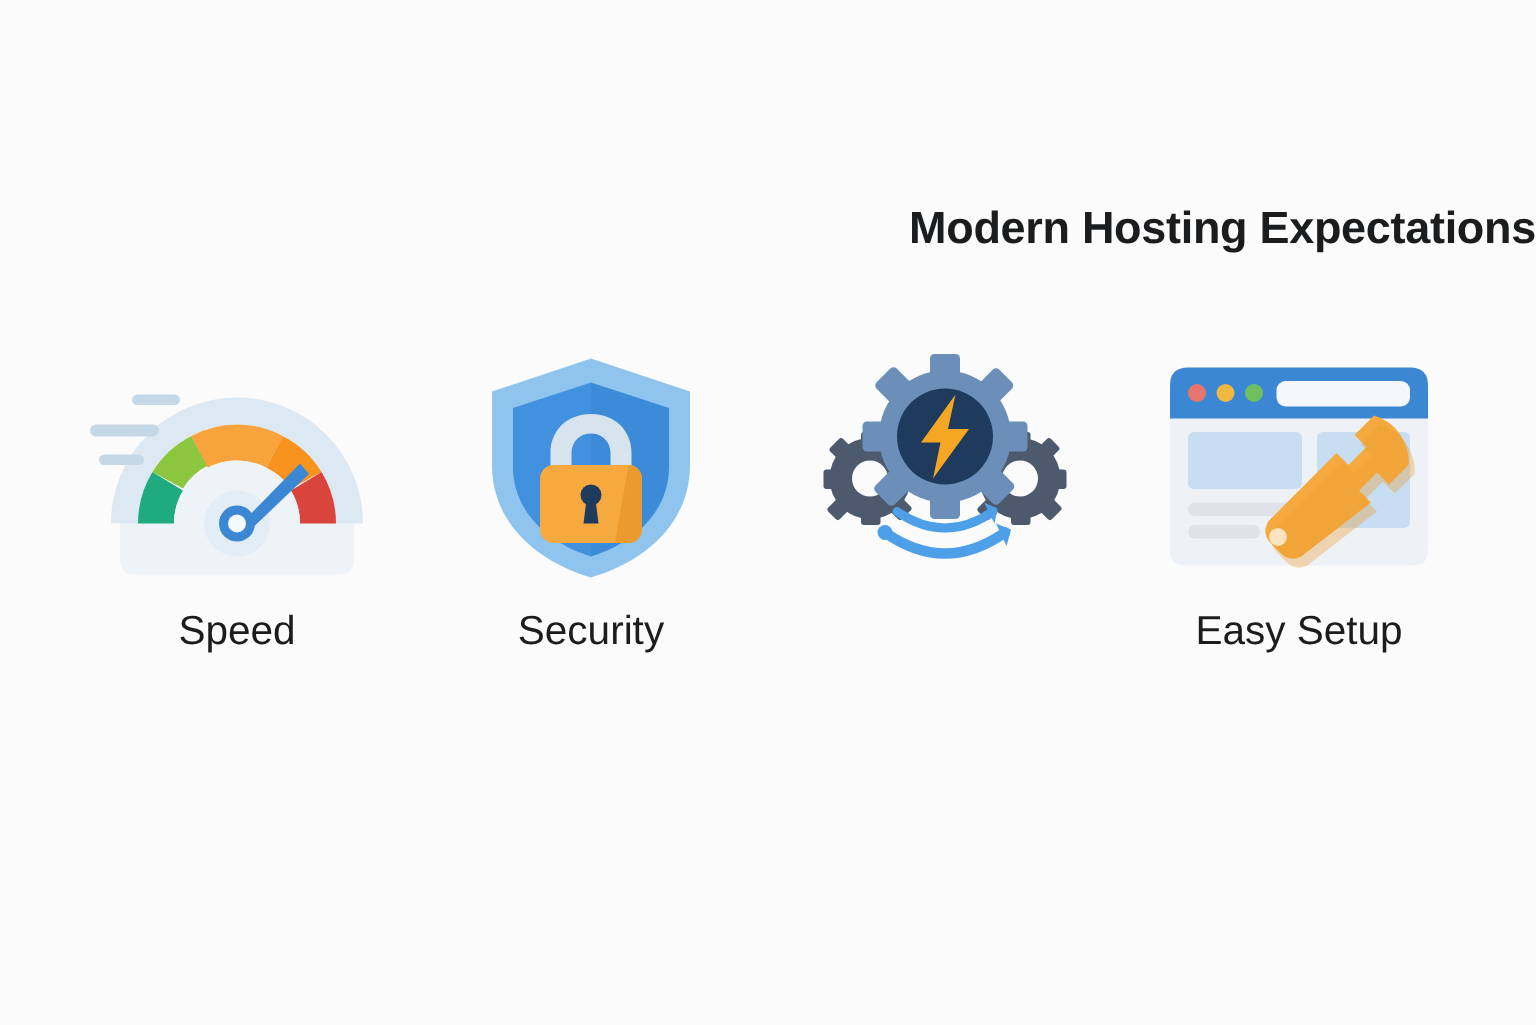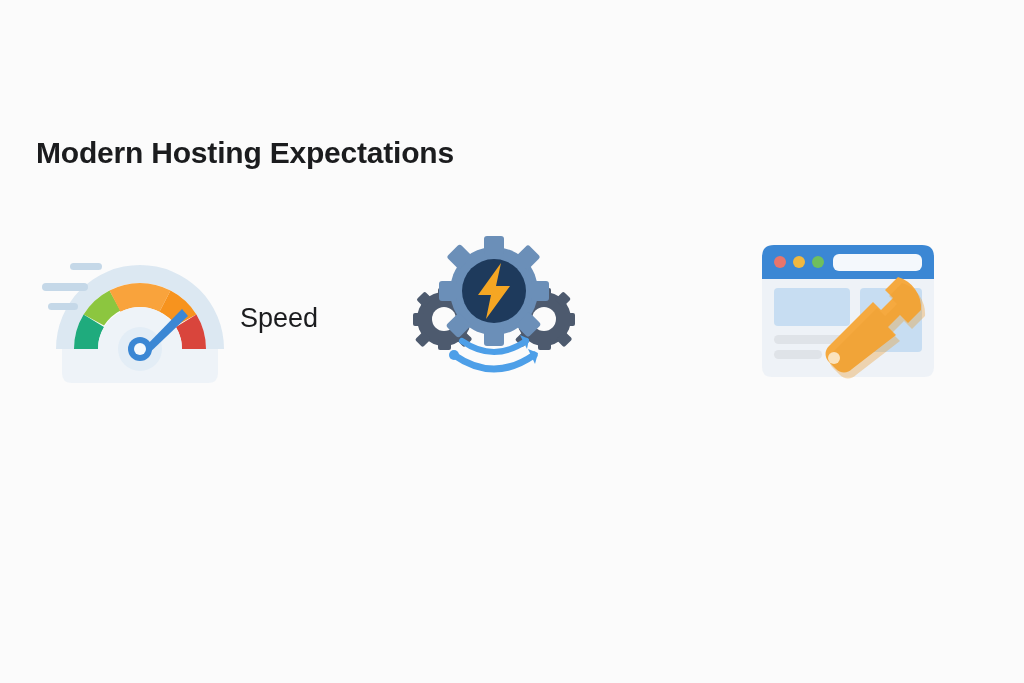--- a/index.html
+++ b/index.html
@@ -14,40 +14,41 @@
     position: relative;
   }
   #infographic {
     width: 1024px; height: 683px;
     position: relative;
   }
   .title {
     position: absolute;
     top: 136px;
     left: 0; right: 0;
-    text-align: left;
+    text-align: right;
     font-size: 30px;
     font-weight: bold;
     color: #1b1c1e;
     letter-spacing: -0.2px;
     padding-left: 36px;
   }
   .cards {
     position: absolute;
     top: 232px;
     left: 40px;
     width: 944px;
     display: flex;
     flex-direction: row;
     justify-content: space-between;
     align-items: flex-start;
   }
   .card {
     width: 236px;
     display: flex;
+    flex-direction: column;
     align-items: center;
   }
   .icon-wrap {
     width: 200px;
     height: 160px;
     display: flex;
     align-items: center;
     justify-content: center;
   }
   .icon-wrap svg { display: block; }
@@ -93,20 +94,41 @@
           <circle cx="100" cy="112" r="6" fill="#f4f9fd"></circle>
 
           <rect x="30" y="26" width="32" height="7" rx="3.5" fill="#c5d8e8"></rect>
           <rect x="2" y="46" width="46" height="8" rx="4" fill="#c5d8e8"></rect>
           <rect x="8" y="66" width="30" height="7" rx="3.5" fill="#c5d8e8"></rect>
         </svg>
       </div>
       <div class="card-label">Speed</div>
     </div>
 
+    <div class="card">
+      <div class="icon-wrap">
+        <svg width="150" height="152" viewBox="0 0 150 152" xmlns="http://www.w3.org/2000/svg">
+
+          <path d="M75 3 L141 25 L141 74 C141 112 112 138 75 149 C38 138 9 112 9 74 L9 25 Z" fill="#8fc4ee"></path>
+
+          <path d="M75 19 L127 36 L127 75 C127 105 104 126 75 135 Z" fill="#3b8bd8"></path>
+
+          <path d="M75 19 L23 36 L23 75 C23 105 46 126 75 135 Z" fill="#4191de"></path>
+
+          <path d="M75 40 C59 40 48 51 48 66 L48 86 L62 86 L62 66 C62 58 68 53 75 53 C82 53 88 58 88 66 L88 86 L102 86 L102 66 C102 51 91 40 75 40 Z" fill="#d8e4ed"></path>
+
+          <rect x="41" y="74" width="68" height="52" rx="9" fill="#f5a93f"></rect>
+          <path d="M100 74 h0 a9 9 0 0 1 9 9 v34 a9 9 0 0 1 -9 9 h-9 z" fill="#eb9b2e"></path>
+
+          <circle cx="75" cy="94" r="7" fill="#1e3a5c"></circle>
+          <path d="M72 97 L78 97 L80 113 L70 113 Z" fill="#1e3a5c"></path>
+        </svg>
+      </div>
+      <div class="card-label">Security</div>
+    </div>
 
     <div class="card">
       <div class="icon-wrap">
         <svg width="200" height="155" viewBox="0 0 200 155" xmlns="http://www.w3.org/2000/svg">
 
           <g fill="#4d5a6e">
             <path d="M48 62 l10 2 l5 -9 l10 4 l-1 10 l9 5 l-3 11 l-10 1 l-3 10 l-11 -1 l-5 -9 l-10 1 l-4 -10 l7 -7 l-3 -10 Z"></path>
             <circle cx="50" cy="84" r="27"></circle>
           </g>
           <circle cx="50" cy="84" r="12" fill="#fbfbfb"></circle>
@@ -179,16 +201,17 @@
           <rect x="14" y="92" width="72" height="9" rx="4.5" fill="#dfe3e8"></rect>
           <rect x="14" y="107" width="48" height="9" rx="4.5" fill="#dfe3e8"></rect>
 
           <g>
             <path d="M120 26 L107 39 L115 47 L103 59 L95 51 L51 95 a11 11 0 0 0 0 16 l7 7 a11 11 0 0 0 16 0 L118 84 L110 76 L122 64 L130 72 L143 59 a32 32 0 0 0 -23 -33 Z" fill="#f5a93f" transform="translate(18,8)"></path>
             <path d="M126 34 L113 47 L121 55 L109 67 L101 59 L57 103 a11 11 0 0 0 0 16 l7 7 a11 11 0 0 0 16 0 L124 92 L116 84 L128 72 L136 80 L149 67 a32 32 0 0 0 -23 -33 Z" fill="#ea9a2c" opacity="0.35" transform="translate(16,6)"></path>
           </g>
           <circle cx="74" cy="115" r="6" fill="#fbe3bd"></circle>
         </svg>
       </div>
+      <div class="card-label">Easy Setup</div>
     </div>
 
   </div>
 </div>
 
 </body></html>

